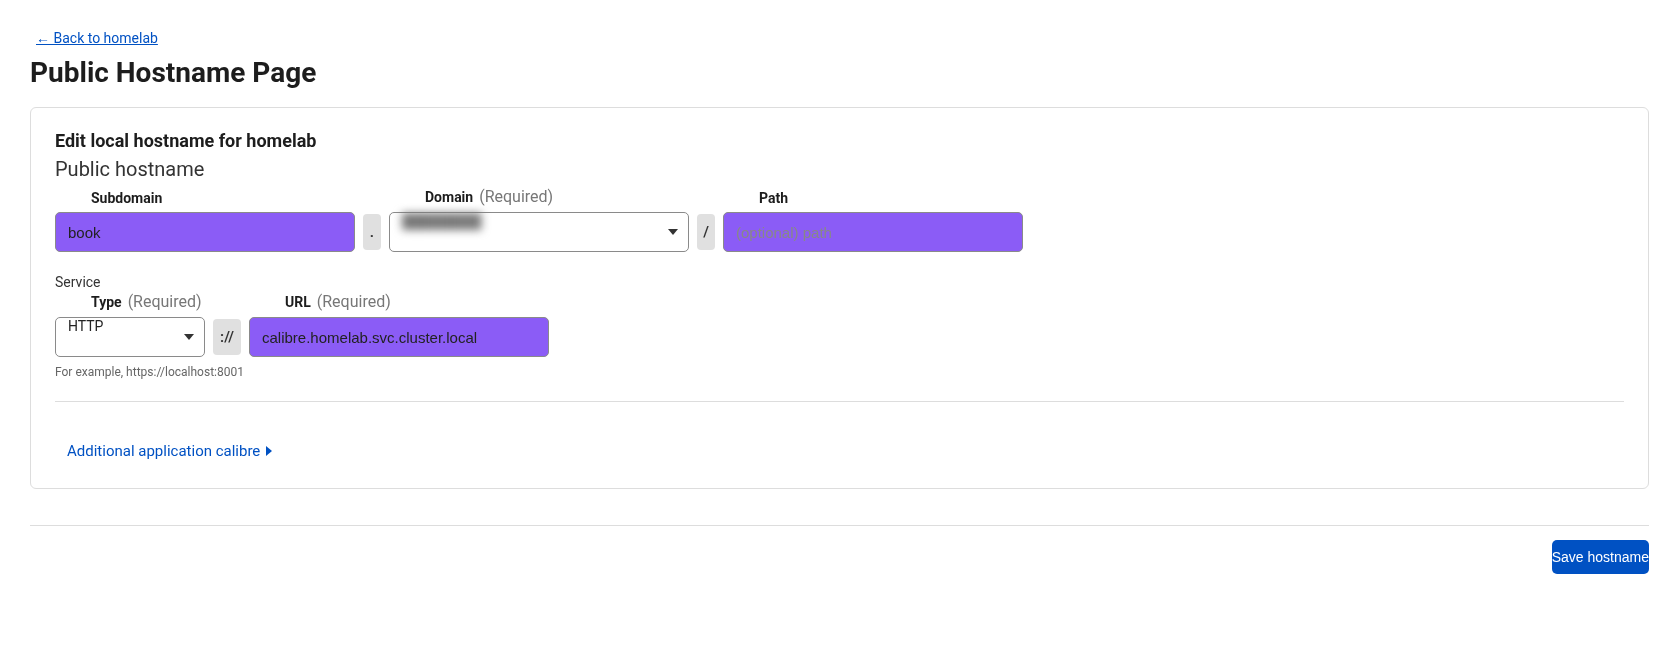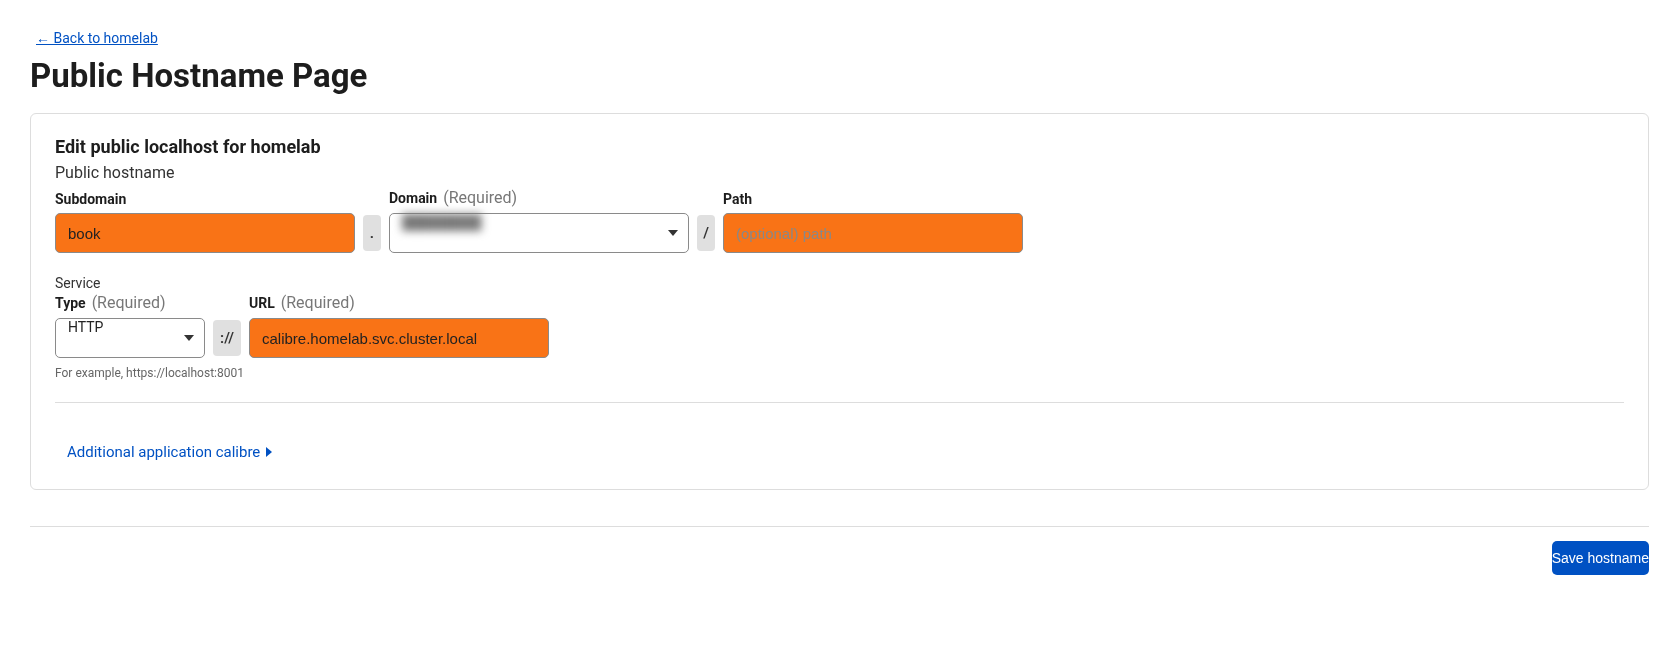--- a/index.html
+++ b/index.html
@@ -16,39 +16,39 @@
     }
     .back-link {
       color: #0051c3;
       text-decoration: underline;
       font-size: 14px;
       display: inline-block;
       margin-bottom: 10px;
       margin-left: 6px;
     }
     h1 {
-      font-size: 33px;
+      font-size: 28px;
       font-weight: 700;
       color: #1d1d1d;
       margin-bottom: 18px;
     }
     .card {
       border: 1px solid #ddd;
       border-radius: 6px;
       padding: 22px 24px 28px 24px;
       background: #fff;
     }
     h2 {
       font-size: 18px;
       font-weight: 700;
       color: #1d1d1d;
       margin-bottom: 6px;
     }
     .subtitle {
-      font-size: 16px;
+      font-size: 20px;
       color: #333;
       margin-bottom: 6px;
     }
     .form-row {
       display: flex;
       align-items: flex-end;
       gap: 8px;
       flex-wrap: wrap;
     }
     .field {
@@ -56,34 +56,35 @@
       flex-direction: column;
     }
     .field-label {
       font-size: 14px;
       font-weight: 700;
       color: #1d1d1d;
       margin-bottom: 6px;
       display: inline-flex;
       align-items: baseline;
       gap: 6px;
+      margin-left: 36px;
     }
     .req {
       font-weight: 400;
       font-size: 16px;
       color: #777;
     }
     input[type="text"] {
       height: 40px;
       border: 1px solid #8a8a8a;
       border-radius: 5px;
       padding: 0 12px;
       font-size: 15px;
       color: #222;
-      background: #f97316;
+      background: #8b5cf6;
     }
     input[type="text"]::placeholder {
       color: #888;
     }
     .select-wrap {
       position: relative;
       height: 40px;
       border: 1px solid #8a8a8a;
       border-radius: 5px;
       background: #fff;
@@ -170,21 +171,21 @@
 </head>
 <body>
 
 
 
 <a href="#" class="back-link">← Back to homelab</a>
 
 <h1>Public Hostname Page</h1>
 
 <div class="card">
-  <h2>Edit public localhost for homelab</h2>
+  <h2>Edit local hostname for homelab</h2>
   <div class="subtitle">Public hostname</div>
 
   <div class="form-row">
     <div class="field" style="width:300px;">
       <label class="field-label">
         <span>Subdomain</span>
       </label>
       <input type="text" value="book" style="">
     </div>
 

